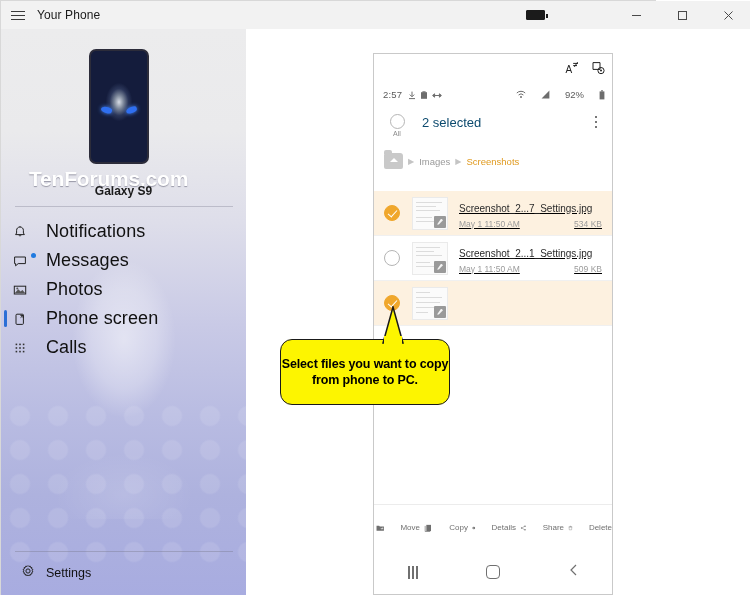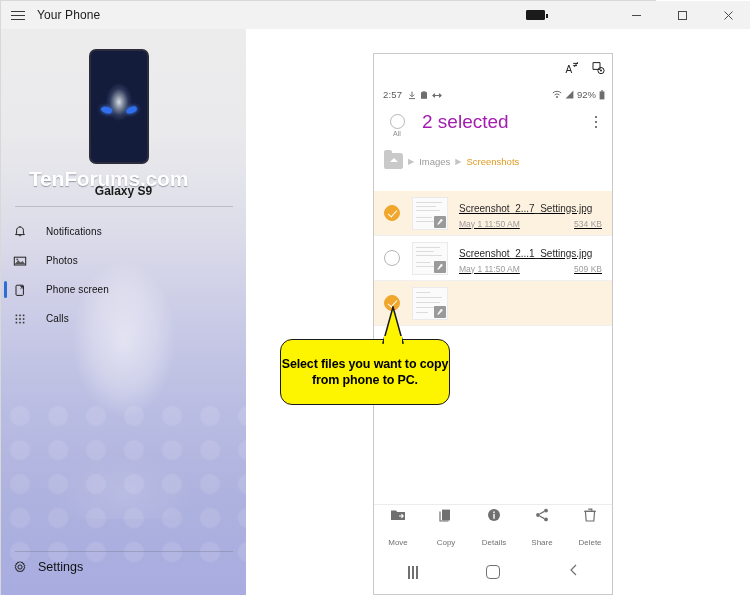--- a/index.html
+++ b/index.html
@@ -114,37 +114,37 @@
   .nav-item {
     position: relative; height: 29px;
     display: flex; align-items: center;
     padding-left: 12px;
   }
   .nav-item .nav-icon {
     width: 22px; display: flex; align-items: center; justify-content: flex-start;
     position: relative;
   }
   .nav-item .nav-label {
-    font-size: 10px; color: #111; margin-left: 11px; letter-spacing: .1px;
+    font-size: 18px; color: #111; margin-left: 11px; letter-spacing: .1px;
   }
   .nav-item.selected::before {
     content: ""; position: absolute; left: 3px; top: 6px;
     width: 2.5px; height: 17px; background: #2b6fd6; border-radius: 2px;
   }
   #msg-badge {
     position: absolute; right: -1px; top: -1px;
     width: 5px; height: 5px; border-radius: 50%; background: #1f7ae0;
   }
   #settings-divider {
     position: absolute; bottom: 44px; left: 14px; width: 218px;
     height: 1px; background: rgba(120,120,140,.40);
   }
   #settings-item {
     position: absolute; bottom: 10px; left: 0; width: 245px; height: 26px;
-    display: flex; padding-left: 12px;
+    display: flex; align-items: center; padding-left: 20px;
   }
   #settings-item .nav-label { font-size: 12.5px; color: #111; margin-left: 11px; }
 
   
   #content-pane {
     position: absolute; top: 28px; left: 245px;
     width: 504px; height: 567px; background: #ffffff;
   }
 
   
@@ -159,37 +159,37 @@
     position: absolute; right: 7px; top: 7px;
     display: flex; align-items: center; gap: 12px;
   }
   #phone-status-bar {
     position: absolute; top: 28px; left: 0; width: 240px; height: 18px;
     display: flex; align-items: flex-end; padding: 0 9px;
     font-size: 9px; color: #6d6d6d;
   }
   #status-time { font-size: 9.5px; color: #5a5a5a; letter-spacing: .2px; }
   #status-left-icons { display: flex; align-items: center; gap: 4px; margin-left: 6px; }
-  #status-right { margin-left: auto; display: flex; align-items: center; gap: 3px; }
+  #status-right { margin-left: auto; display: flex; align-items: center; gap: 15px; }
   #battery-pct { font-size: 9.5px; color: #5a5a5a; }
 
   #selection-bar {
     position: absolute; top: 52px; left: 0; width: 240px; height: 38px;
     display: flex; align-items: center; padding: 0 10px;
   }
   #select-all-wrap {
     width: 26px; display: flex; flex-direction: column; align-items: center;
   }
   #select-all-circle {
     width: 15px; height: 15px; border-radius: 50%;
     border: 1.4px solid #b5b5b5; background: #fff;
   }
   #select-all-label { font-size: 7px; color: #8a8a8a; margin-top: 1px; }
   #selected-count {
-    font-size: 19px; color: #a21caf; margin-left: 12px; margin-bottom: 6px;
+    font-size: 13px; color: #0c4a6e; margin-left: 12px; margin-bottom: 6px;
   }
   #overflow-menu {
     margin-left: auto; margin-bottom: 6px;
     width: 16px; display: flex; flex-direction: column;
     align-items: center; gap: 2.5px;
   }
   #overflow-menu i { width: 2.5px; height: 2.5px; border-radius: 50%; background: #4a4a4a; }
 
   #breadcrumb {
     position: absolute; top: 94px; left: 0; width: 240px; height: 26px;
@@ -262,21 +262,21 @@
     font-size: 8.5px; color: #9a9a9a; padding-right: 2px;
   }
 
   
   #phone-action-bar {
     position: absolute; bottom: 44px; left: 0; width: 240px; height: 46px;
     border-top: 1px solid #ececec;
     display: flex; align-items: center; justify-content: space-around;
   }
   .action-btn {
-    display: flex; flex-direction: column; align-items: center;
+    display: flex; flex-direction: row; align-items: center;
     width: 44px; gap: 16px;
   }
   .action-label { font-size: 8px; color: #707070; }
   #phone-nav-bar {
     position: absolute; bottom: 0; left: 0; width: 240px; height: 44px;
     display: flex; align-items: center; justify-content: space-around;
   }
   #nav-recents { display: flex; gap: 2.5px; }
   #nav-recents i { width: 1.6px; height: 13px; background: #707070; }
   #nav-home {
@@ -358,20 +358,29 @@
         <span class="nav-icon">
           <svg width="14" height="14" viewBox="0 0 14 14">
             <path d="M7 2 C9 2 10.4 3.4 10.4 5.3 V8 L11.4 9.6 H2.6 L3.6 8 V5.3 C3.6 3.4 5 2 7 2 Z" fill="none" stroke="#222" stroke-width="1"></path>
             <path d="M5.9 10.2 a1.2 1.2 0 0 0 2.2 0" fill="none" stroke="#222" stroke-width="1"></path>
             <line x1="7" y1="1.2" x2="7" y2="2.1" stroke="#222" stroke-width="1"></line>
           </svg>
         </span>
         <span class="nav-label">Notifications</span>
       </div>
 
+      <div class="nav-item">
+        <span class="nav-icon">
+          <svg width="14" height="14" viewBox="0 0 14 14">
+            <path d="M1.6 3 H12.4 V9.6 H5.2 L2.6 11.8 V9.6 H1.6 Z" fill="none" stroke="#222" stroke-width="1"></path>
+          </svg>
+          <span id="msg-badge"></span>
+        </span>
+        <span class="nav-label">Messages</span>
+      </div>
 
       <div class="nav-item">
         <span class="nav-icon">
           <svg width="14" height="14" viewBox="0 0 14 14">
             <rect x="1.3" y="3.2" width="11.4" height="7.8" fill="none" stroke="#222" stroke-width="1"></rect>
             <path d="M1.6 10.3 L5.3 6.2 L7.6 8.6 L9.4 7 L12.4 10.3 Z" fill="#555"></path>
             <circle cx="4.3" cy="5.5" r="1" fill="#555"></circle>
           </svg>
         </span>
         <span class="nav-label">Photos</span>

